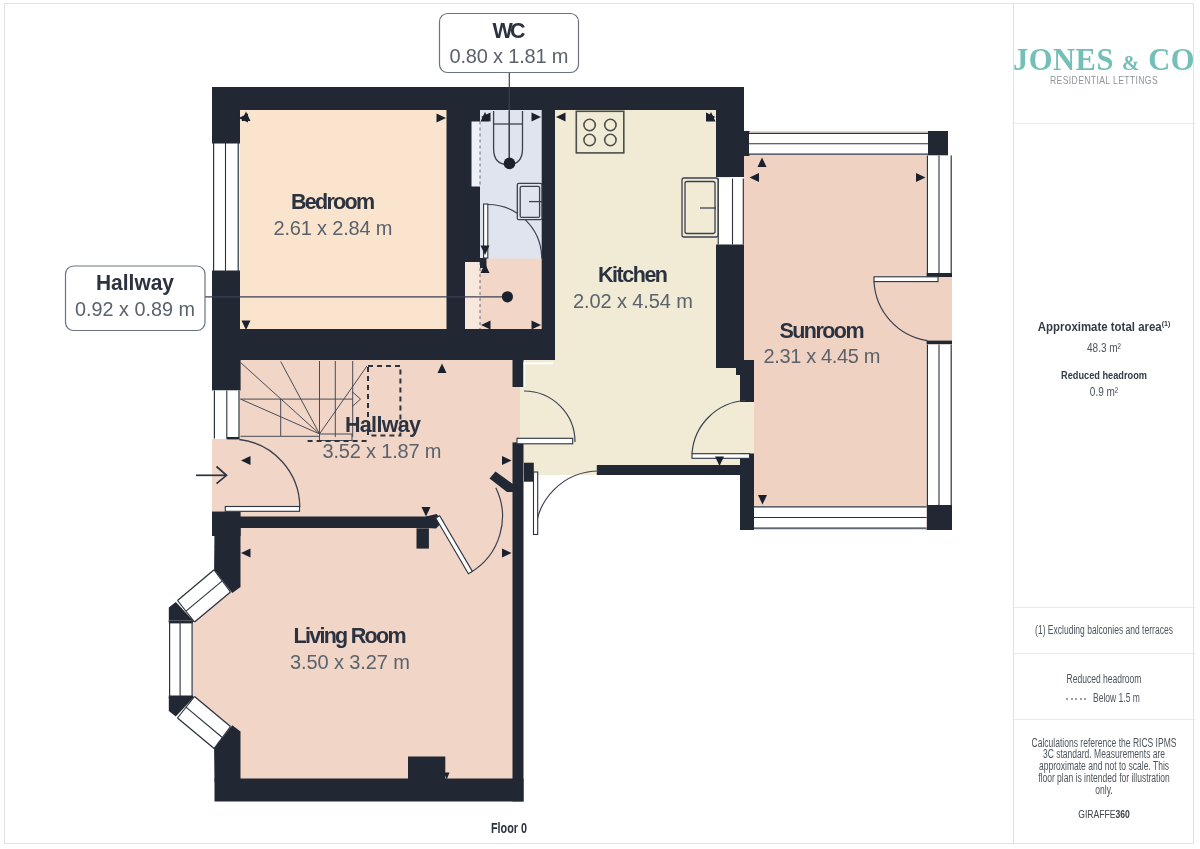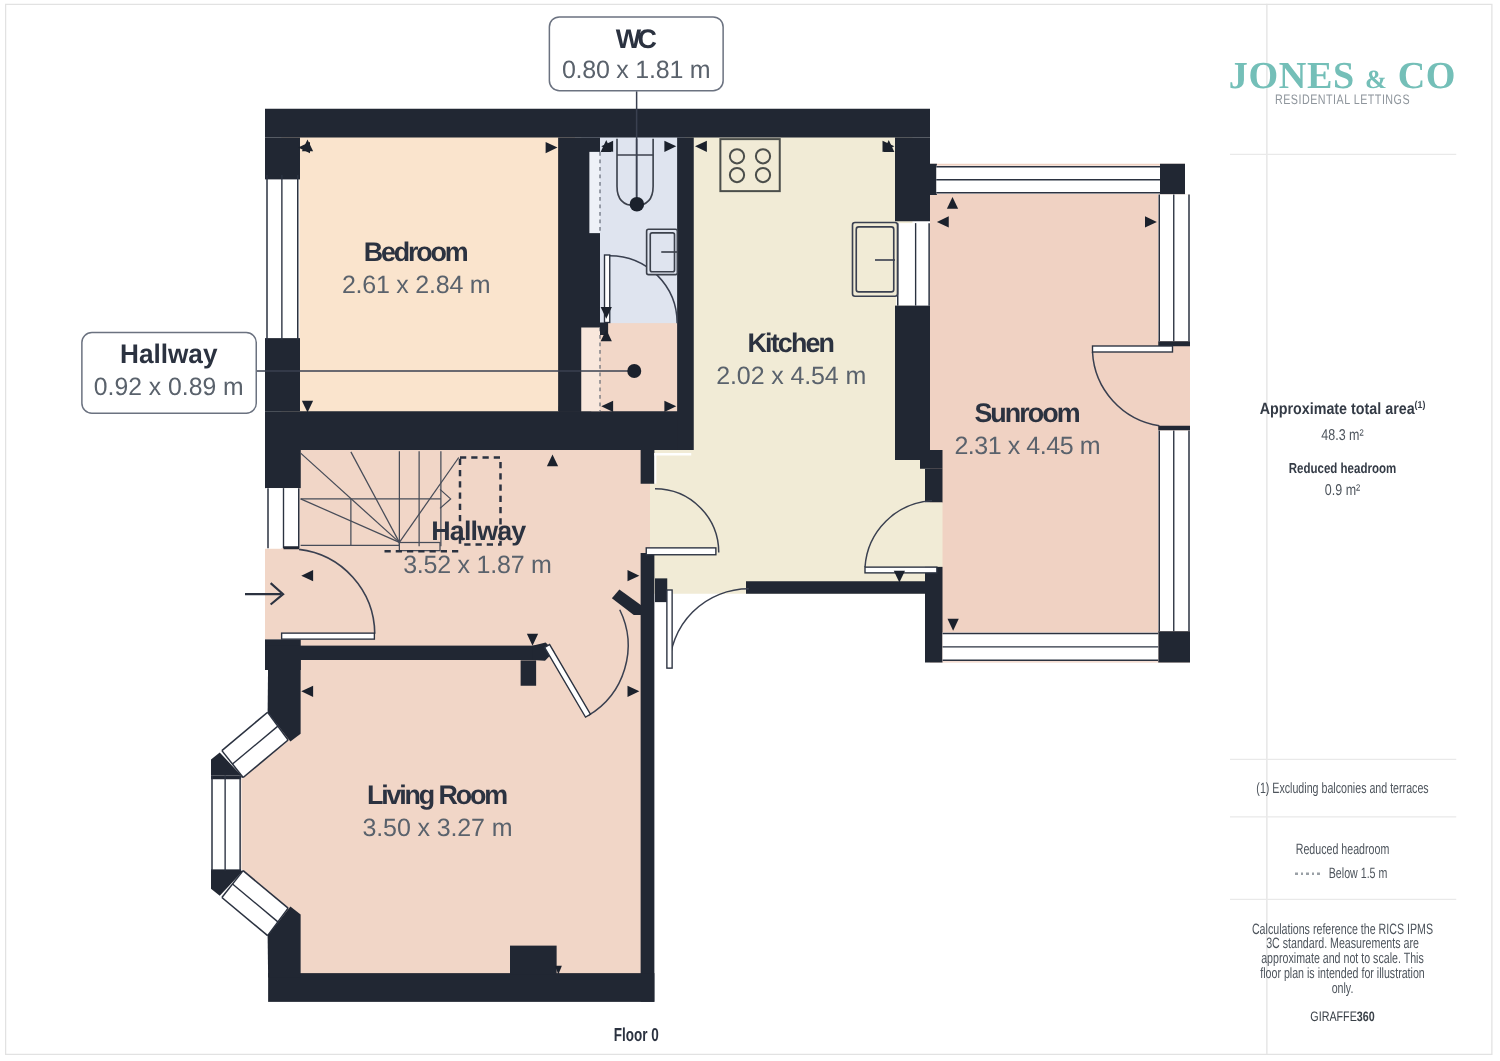--- a/index.html
+++ b/index.html
@@ -1,20 +1,20 @@
 <!DOCTYPE html>
 <html><head>
 <meta charset="utf-8">
 <style>
   html,body{margin:0;padding:0;width:1200px;height:849px;background:#fff;
     font-family:"Liberation Sans", sans-serif;}
   #page{position:absolute;left:0;top:0;width:1200px;height:849px;overflow:hidden;}
   #frame{position:absolute;left:4px;top:3px;width:1190px;height:841px;border:1px solid #e2e2e2;box-sizing:border-box;}
   #plansvg{position:absolute;left:0;top:0;}
-  #sidebar{position:absolute;left:983px;top:3px;width:182px;height:841px;}
+  #sidebar{position:absolute;left:1013px;top:3px;width:182px;height:841px;}
   .div{position:absolute;left:1px;width:181px;border-top:1px solid #e9e9e9;}
   .sbt{position:absolute;width:182px;text-align:center;color:#4d545c;}
 </style>
 </head>
 <body>
 <div id="page">
 
   <div id="frame"></div>
 
   <div style="position:absolute;left:1013px;top:3px;width:1px;height:841px;background:#e2e2e2;"></div>

